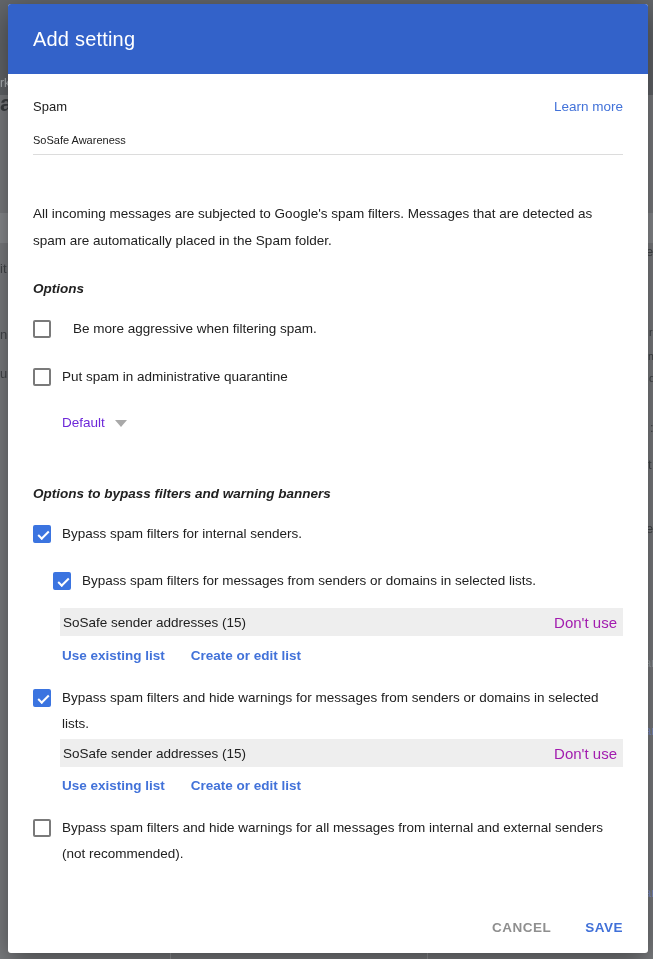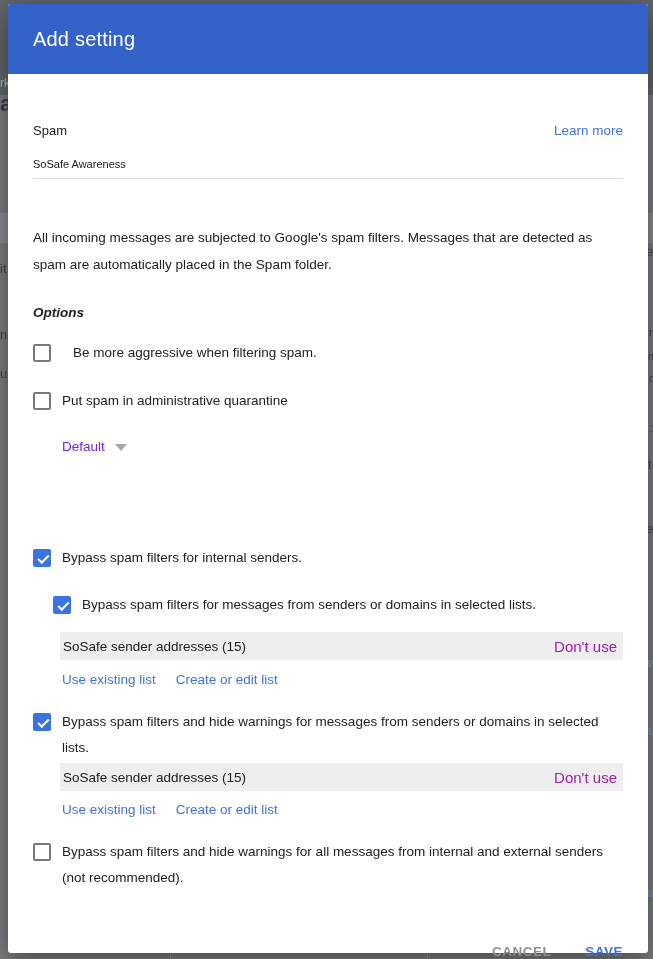--- a/index.html
+++ b/index.html
@@ -29,21 +29,21 @@
   .bgline { position:absolute; top:953px; width:1px; height:6px; background:#97999c; }
   .bgline1 { left:170px; } .bgline2 { left:427px; }
 
   
   .dialog { position:absolute; left:8px; top:4px; width:640px; height:949px;
             background:#ffffff; border-radius:3px; box-shadow:0 8px 28px rgba(0,0,0,.45); }
   .dialog-header { position:absolute; top:0; left:0; right:0; height:70px; background:#3362c9;
             border-radius:3px 3px 0 0; display:flex; align-items:center; padding:0 25px; }
   .dialog-title { color:#ffffff; font-size:20px; font-weight:400; letter-spacing:.2px; }
 
-  .abs { position:absolute;margin-top:24px; }
+  .abs { position:absolute; }
   .setting-type { top:95px; left:25px; font-size:13px; color:#212121; }
   .learn-more { top:95px; right:25px; font-size:13.5px; color:#4272d9; cursor:pointer; text-decoration:none; }
   .name-input { top:130px; left:25px; width:590px; font-size:11px; color:#212121;
             font-family:"Liberation Sans", sans-serif; border:none; outline:none;
             border-bottom:1px solid #dcdcdc; padding:0 0 8px 0; background:transparent; }
   .description { top:196px; left:25px; width:592px; font-size:13.5px; color:#212121; line-height:27px; }
   .section-heading { left:25px; font-size:13.5px; font-weight:700; color:#212121;font-style:italic; }
   .h-options { top:277px; } .h-bypass { top:482px; }
 
   .cb-row { left:25px; display:flex; align-items:flex-start; }
@@ -61,21 +61,21 @@
   .dropdown-value { font-size:13.5px; color:#6d28d9; }
   .caret { width:0; height:0; border-left:6px solid transparent; border-right:6px solid transparent;
             border-top:7px solid #a9a9a9; margin-top:2px; }
 
   .list-row { left:52px; width:563px; height:28px; background:#eeeeee; display:flex;
             align-items:center; justify-content:space-between; padding:0 6px 0 3px; }
   .pos-lr1 { top:604px; } .pos-lr2 { top:735px; }
   .list-name { font-size:13.5px; color:#212121; }
   .list-action { font-size:15px; color:#a21caf; cursor:pointer; text-decoration:none; }
 
-  .links-row { left:54px; display:flex; gap:20px; }
+  .links-row { left:54px; display:flex; gap:26px;font-weight:bold; }
   .pos-lk1 { top:644px; } .pos-lk2 { top:774px; }
   .links-row a { font-size:13.5px; color:#4272d9; text-decoration:none; cursor:pointer; }
 
   .footer { top:916px; right:25px; display:flex; align-items:flex-start; gap:34px; }
   .btn { font-size:13.5px; font-weight:700; letter-spacing:.5px; cursor:pointer; background:none; border:none;
             font-family:"Liberation Sans", sans-serif; }
   .btn-cancel { color:#8f8f8f; } .btn-save { color:#4070d8; }
 </style>
 </head>
 <body>
@@ -126,20 +126,21 @@
     <div class="abs cb-row pos-cb2">
       <span class="checkbox"></span>
       <span class="cb-label">Put spam in administrative quarantine</span>
     </div>
 
     <div class="abs dropdown">
       <span class="dropdown-value">Default</span>
       <span class="caret"></span>
     </div>
 
+    <div class="abs section-heading h-bypass">Options to bypass filters and warning banners</div>
 
     <div class="abs cb-row pos-cb3">
       <span class="checkbox checked"></span>
       <span class="cb-label">Bypass spam filters for internal senders.</span>
     </div>
 
     <div class="abs cb-row pos-cb4">
       <span class="checkbox checked"></span>
       <span class="cb-label">Bypass spam filters for messages from senders or domains in selected lists.</span>
     </div>

